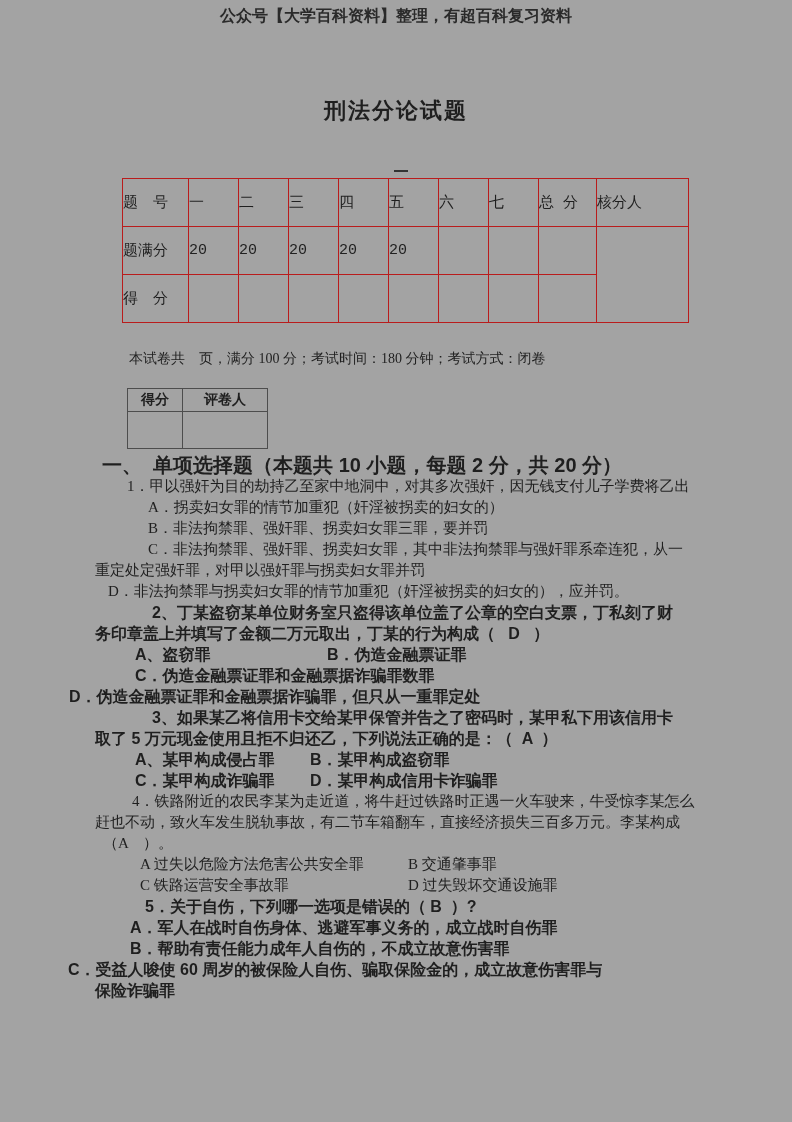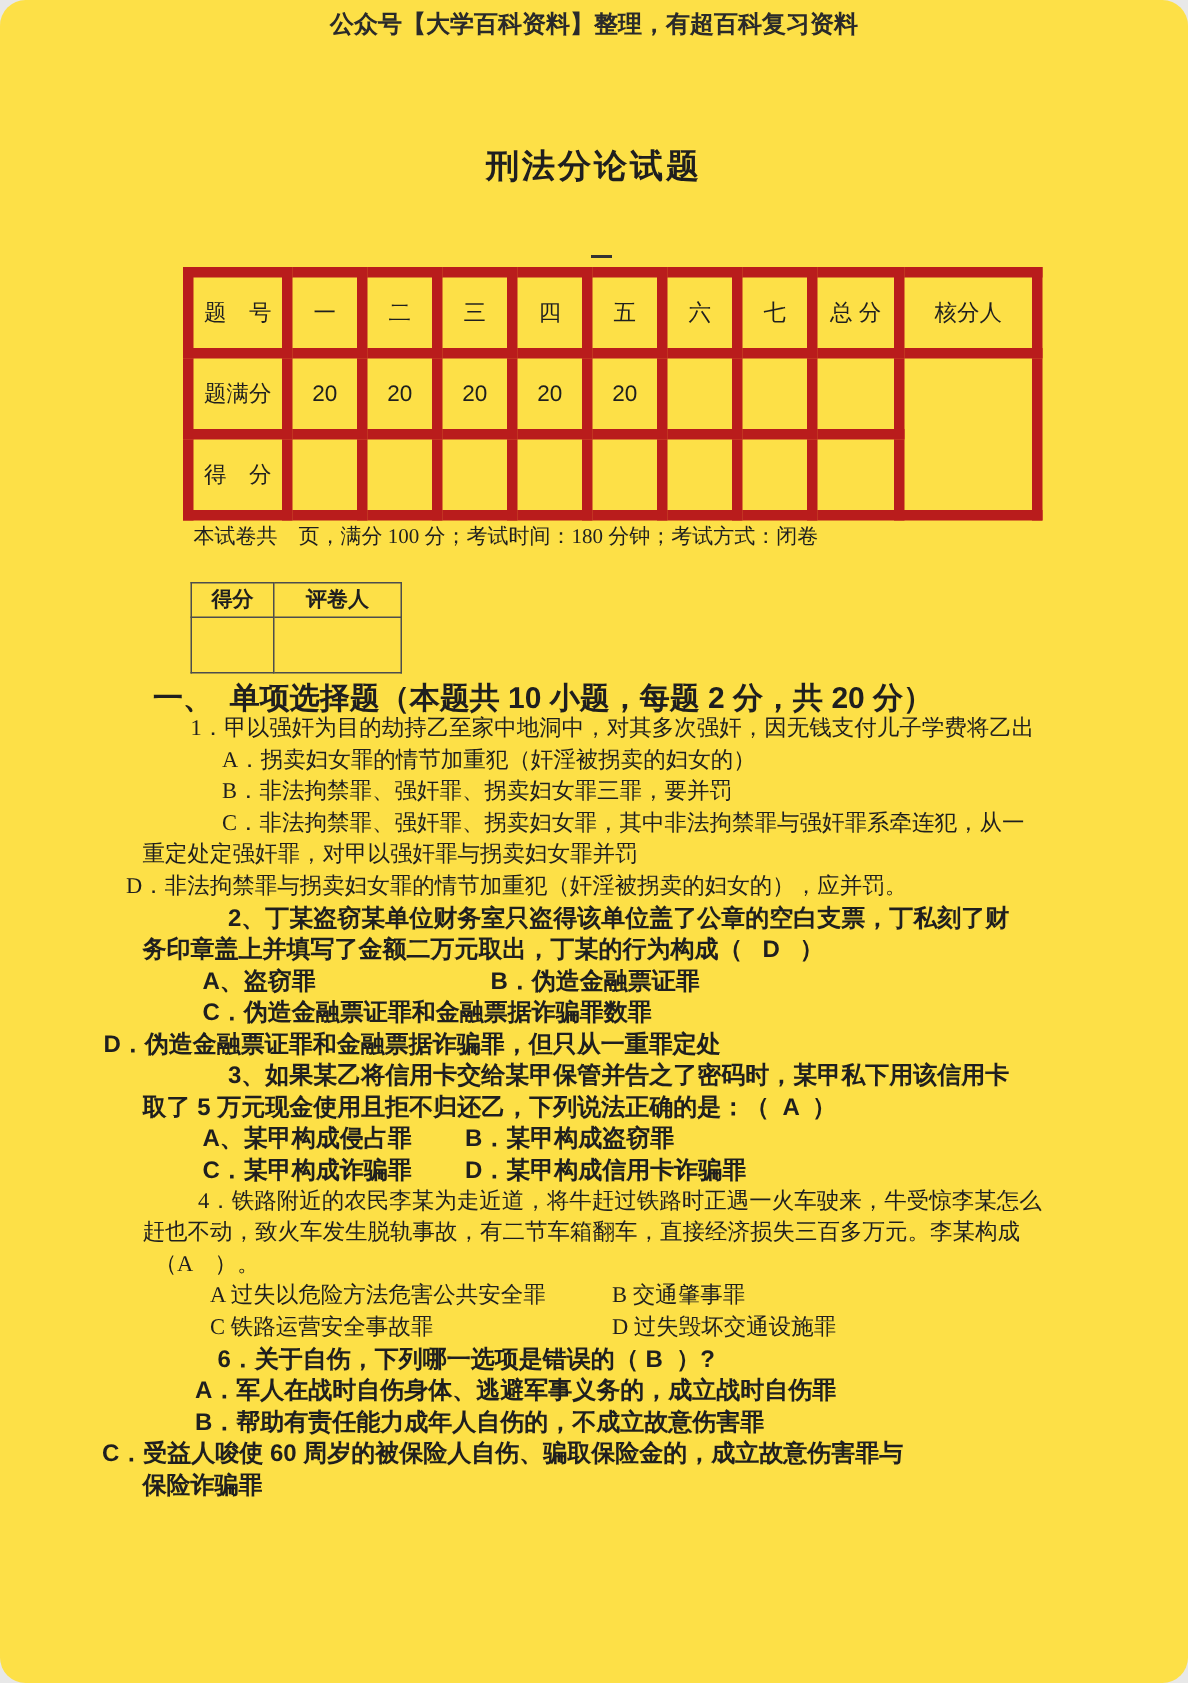--- a/index.html
+++ b/index.html
@@ -1,24 +1,23 @@
 <!DOCTYPE html>
 <html><head>
 <meta charset="utf-8">
 <style>
   html,body{margin:0;padding:0;background:#e8e8e8;}
   .page{
     position:relative;
     width:792px;height:1122px;
     margin:0 auto;
-    background:#fde047;
+    background:#a3a3a3;
     overflow:hidden;
     color:#1f1f1f;
     font-family:"Liberation Serif","DejaVu Serif",serif;
-    border-radius:17px;
   }
   .abs{position:absolute;}
   .watermark{
     top:6px;left:0;right:0;
     text-align:center;
     font-size:16px;font-weight:700;
     color:#2a2a2a;
     font-family:"Liberation Serif","DejaVu Serif",serif;
     white-space:pre;
   }
@@ -32,25 +31,25 @@
   .dash{
     top:170px;left:394px;width:14px;height:2px;
     background:#333;
   }
   
   table.score{
     border-collapse:collapse;table-layout:fixed;
     width:566px;
   }
   table.score td{
-    border:7px solid #b91c1c;
+    border:1px solid #b91c1c;
     height:47px;
-    text-align:center;vertical-align:middle;
+    text-align:left;vertical-align:middle;
     font-size:15px;
-    font-family:Liberation Sans, sans-serif;
+    font-family:Liberation Mono, monospace;
     white-space:pre;
     padding:0;
     overflow:hidden;
   }
   
   table.grader{
     border-collapse:collapse;table-layout:fixed;
     width:140px;
   }
   table.grader td{
@@ -178,21 +177,21 @@
   </div>
 
   <div class="abs sec-heading">一、  单项选择题（本题共 10 小题，每题 2 分，共 20 分）</div>
 
   <div class="abs lines">
     <div class="ln song" style="padding-left:127px">1．甲以强奸为目的劫持乙至家中地洞中，对其多次强奸，因无钱支付儿子学费将乙出</div>
     <div class="ln song" style="padding-left:148px">A．拐卖妇女罪的情节加重犯（奸淫被拐卖的妇女的）</div>
     <div class="ln song" style="padding-left:148px">B．非法拘禁罪、强奸罪、拐卖妇女罪三罪，要并罚</div>
     <div class="ln song" style="padding-left:148px">C．非法拘禁罪、强奸罪、拐卖妇女罪，其中非法拘禁罪与强奸罪系牵连犯，从一</div>
     <div class="ln song" style="padding-left:95px">重定处定强奸罪，对甲以强奸罪与拐卖妇女罪并罚</div>
-    <div class="ln song" style="padding-left:84px">D．非法拘禁罪与拐卖妇女罪的情节加重犯（奸淫被拐卖的妇女的），应并罚。</div>
+    <div class="ln song" style="padding-left:108px">D．非法拘禁罪与拐卖妇女罪的情节加重犯（奸淫被拐卖的妇女的），应并罚。</div>
 
     <div class="ln hei" style="padding-left:152px">2、丁某盗窃某单位财务室只盗得该单位盖了公章的空白支票，丁私刻了财</div>
     <div class="ln hei" style="padding-left:95px">务印章盖上并填写了金额二万元取出，丁某的行为构成（   D   ）</div>
     <div class="ln hei">
       <span class="pa" style="left:135px">A、盗窃罪</span>
       <span class="pa" style="left:327px">B．伪造金融票证罪</span>
     </div>
     <div class="ln hei" style="padding-left:135px">C．伪造金融票证罪和金融票据诈骗罪数罪</div>
     <div class="ln hei" style="padding-left:69px">D．伪造金融票证罪和金融票据诈骗罪，但只从一重罪定处</div>
 
@@ -212,20 +211,20 @@
     <div class="ln song" style="padding-left:103px">（A    ）。</div>
     <div class="ln song">
       <span class="pa" style="left:140px">A 过失以危险方法危害公共安全罪</span>
       <span class="pa" style="left:408px">B 交通肇事罪</span>
     </div>
     <div class="ln song">
       <span class="pa" style="left:140px">C 铁路运营安全事故罪</span>
       <span class="pa" style="left:408px">D 过失毁坏交通设施罪</span>
     </div>
 
-    <div class="ln hei" style="padding-left:145px">6．关于自伤，下列哪一选项是错误的（ B  ）?</div>
+    <div class="ln hei" style="padding-left:145px">5．关于自伤，下列哪一选项是错误的（ B  ）?</div>
     <div class="ln hei" style="padding-left:130px">A．军人在战时自伤身体、逃避军事义务的，成立战时自伤罪</div>
     <div class="ln hei" style="padding-left:130px">B．帮助有责任能力成年人自伤的，不成立故意伤害罪</div>
     <div class="ln hei" style="padding-left:68px">C．受益人唆使 60 周岁的被保险人自伤、骗取保险金的，成立故意伤害罪与</div>
     <div class="ln hei" style="padding-left:95px">保险诈骗罪</div>
   </div>
 
 </div>
 
 </body></html>

